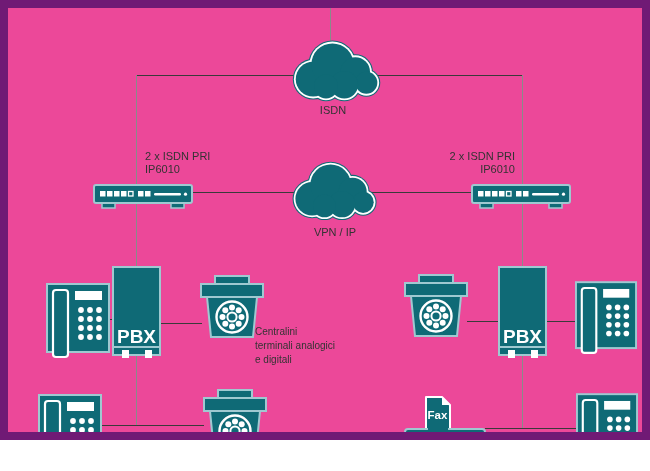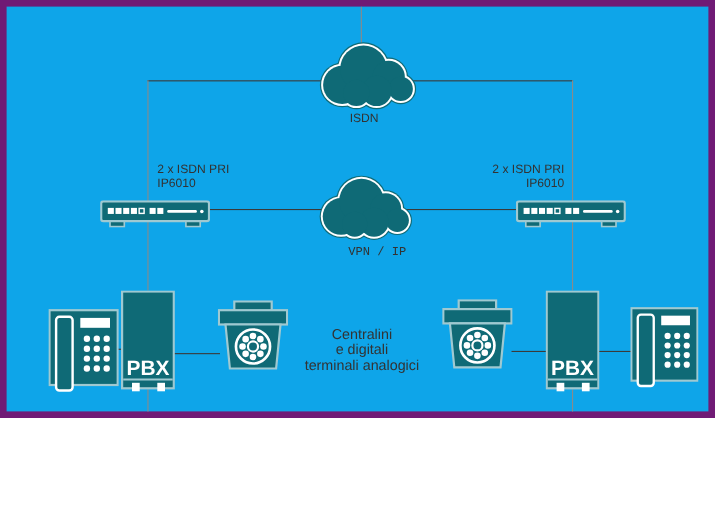--- a/index.html
+++ b/index.html
@@ -1,27 +1,27 @@
 <!DOCTYPE html>
 <html><head>
 <meta charset="utf-8">
 <style>
   html,body{margin:0;padding:0;background:#fff;}
   #canvas{
-    position:relative;width:650px;height:380px;box-sizing:border-box;
-    border:6px solid #701a75;background:#0ea5e9;overflow:hidden;
+    position:relative;width:650px;height:440px;box-sizing:border-box;
+    border:8px solid #701a75;background:#ec4899;overflow:hidden;
     font-family:"Liberation Sans", sans-serif;color:#333333;
   }
   .abs{position:absolute;}
   .hline{position:absolute;height:1px;background:#3a3a3a;}
   .vline{position:absolute;width:1px;background:#8a8a8a;}
   .lbl{position:absolute;font-size:11px;line-height:13px;color:#333333;}
   .cloud-lbl{text-align:center;}
-  .note{position:absolute;left:247px;top:291px;width:152px;text-align:center;
-        font-size:13px;line-height:14px;color:#333333;}
+  .note{position:absolute;left:247px;top:317px;width:152px;text-align:left;
+        font-size:10px;line-height:14px;color:#333333;}
   svg{display:block;}
   .teal{fill:#0F6A76;}
   .olight{stroke:#9FC9D1;}
   .owhite{stroke:#ffffff;}
 </style>
 </head>
 <body>
 
 <div id="canvas">
 
@@ -86,21 +86,21 @@
     </g>
     <g class="teal">
       <circle cx="24" cy="46" r="19"></circle>
         <circle cx="45" cy="30" r="23"></circle>
         <circle cx="70" cy="38" r="16"></circle>
       <circle cx="82" cy="50" r="12"></circle>
         <circle cx="58" cy="52" r="15"></circle>
         <circle cx="38" cy="54" r="13"></circle>
     </g>
   </svg>
-  <div class="lbl cloud-lbl" style="left:293px;top:218px;width:88px;font-family:Liberation Mono, monospace;">VPN / IP</div>
+  <div class="lbl cloud-lbl" style="left:283px;top:218px;width:88px;">VPN / IP</div>
 
   <svg class="abs" style="left:85px;top:176px;" width="100" height="25" viewBox="0 0 100 25">
     <rect x="9" y="18" width="13" height="6" class="teal olight" stroke-width="1.5"></rect>
     <rect x="78" y="18" width="13" height="6" class="teal olight" stroke-width="1.5"></rect>
     <rect x="1" y="1" width="98" height="18" rx="2" class="teal olight" stroke-width="2"></rect>
     <g fill="#ffffff">
       <rect x="7" y="7" width="5.5" height="5.5"></rect>
         <rect x="14" y="7" width="5.5" height="5.5"></rect>
       <rect x="21" y="7" width="5.5" height="5.5"></rect>
         <rect x="28" y="7" width="5.5" height="5.5"></rect>
@@ -303,17 +303,17 @@
         <rect x="67" y="47.8" width="3.4" height="2.6"></rect>
       <rect x="52" y="52.2" width="3.4" height="2.6"></rect>
         <rect x="57" y="52.2" width="3.4" height="2.6"></rect>
         <rect x="62" y="52.2" width="3.4" height="2.6"></rect>
       <circle cx="73" cy="52.5" r="2"></circle>
     </g>
   </svg>
 
   <div class="note">
     <div>Centralini</div>
+    <div>terminali analogici</div>
     <div>e digitali</div>
-    <div>terminali analogici</div>
   </div>
 
 </div>
 
 </body></html>

